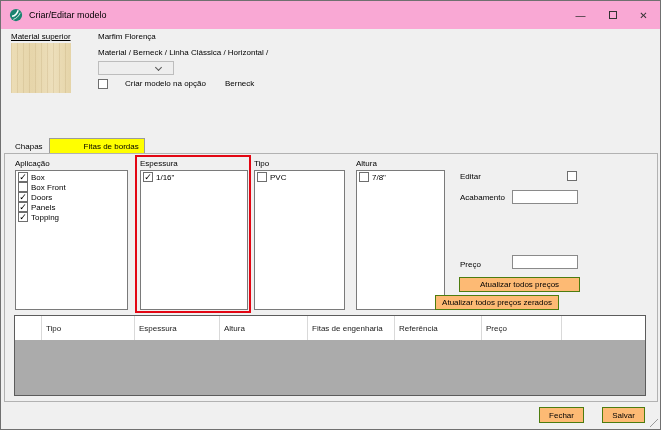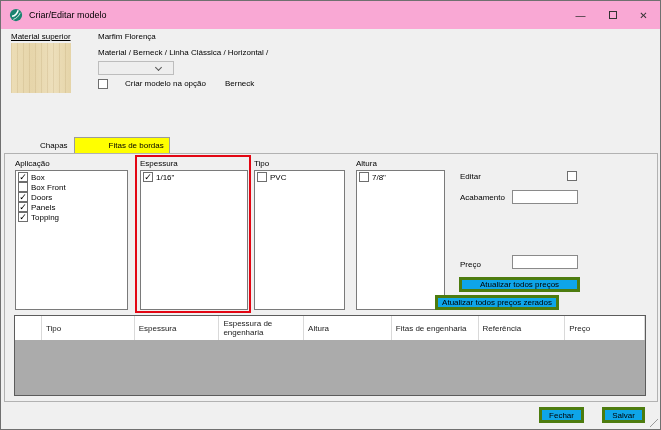--- a/index.html
+++ b/index.html
@@ -24,33 +24,33 @@
   .swatch { position:absolute; left:10px; top:42px; width:60px; height:50px;
     background:
       repeating-linear-gradient(90deg, rgba(166,138,86,0.18) 0 1px, rgba(0,0,0,0) 1px 6px),
       linear-gradient(90deg,#ecddb6 0%,#e6d5aa 35%,#eddfbb 70%,#e5d4a8 100%);
   }
   .combo { position:absolute; left:97px; top:60px; width:76px; height:14px; background:#eeeeee; border:1px solid #bdbdbd; }
   .combo .chev { position:absolute; right:12px; top:3px; width:5px; height:5px; border-right:1px solid #555; border-bottom:1px solid #555; transform:rotate(45deg); }
   .cb { display:inline-block; width:10px; height:10px; background:#fff; border:1px solid #6e6e6e; line-height:9px; font-size:9px; text-align:center; color:#000; flex:none; }
   .vcheck { position:absolute; left:97px; top:78px; display:flex; align-items:flex-start; gap:17px; }
   
-  .tabstrip { position:absolute; left:8px; top:136px; height:17px; display:flex; align-items:flex-start;margin-left:25px; }
+  .tabstrip { position:absolute; left:8px; top:136px; height:17px; display:flex; align-items:center; }
   .tab { height:16px; padding:0 5px; line-height:16px; border:1px solid transparent; border-bottom:none; }
   .tab.active { background:#ffff00; border-color:#9b9b9b;padding-left:34px; }
   .tabpage { position:absolute; left:3px; top:152px; width:654px; height:249px; border:1px solid #b2b2b2; background:#f0f0f0; }
   
   .seclbl { position:absolute; top:158px; }
   .listbox { position:absolute; top:169px; height:140px; background:#fff; border:1px solid #7a7a7a; overflow:hidden; padding-top:1px; }
   .li-row { display:flex; align-items:center; gap:3px; height:10px; padding-left:2px; }
   
   .red-rect { position:absolute; left:134px; top:154px; width:116px; height:158px; border:2px solid #e30613; pointer-events:none; }
   
   .input { position:absolute; width:66px; height:14px; background:#fff; border:1px solid #8a8a8a; font-size:8px; padding:0 2px; font-family:"Liberation Sans",sans-serif; }
-  .btn { position:absolute; background:#0ea5e9; border:3px solid #4d7c0f; font-size:8px; text-align:center; display:flex; align-items:center; justify-content:center; color:#000; }
+  .btn { position:absolute; background:#fdba74; border:1px solid #4d7c0f; font-size:8px; text-align:center; display:flex; align-items:center; justify-content:center; color:#000; }
   
   .grid { position:absolute; left:13px; top:314px; width:632px; height:81px; border:1px solid #5c5c5c; background:#ababab; }
   .grid-head { display:flex; height:24px; background:#ffffff; }
   .th { border-right:1px solid #d9d9d9; display:flex; align-items:center; padding:0 4px; line-height:9px; color:#1a1a1a; overflow:hidden; }
   
   .grip { position:absolute; right:2px; bottom:2px; width:8px; height:8px;
     background:
       linear-gradient(135deg, rgba(0,0,0,0) 45%, #9a9a9a 45% 55%, rgba(0,0,0,0) 55%);
   }
 </style>
@@ -159,21 +159,20 @@
   <input class="input" style="left: 511px; top: 254px;" value="">
 
   <div class="btn" style="left:458px; top:276px; width:121px; height:15px;">Atualizar todos preços</div>
   <div class="btn" style="left:434px; top:294px; width:124px; height:15px;">Atualizar todos preços zerados</div>
 
   <div class="grid">
     <div class="grid-head" id="grid-head">
         <div class="th" style="width: 27px;"></div>
         <div class="th" style="width: 93px;">Tipo</div>
         <div class="th" style="width: 85px;">Espessura</div>
-        <div class="th" style="width: 85px;">Espessura de engenharia</div>
         <div class="th" style="width: 88px;">Altura</div>
         <div class="th" style="width: 87px;">Fitas de engenharia</div>
         <div class="th" style="width: 87px;">Referência</div>
         <div class="th" style="width: 80px;">Preço</div>
       </div>
     <div style="height:55px;"></div>
   </div>
 
   <div class="btn" style="left:538px; top:406px; width:45px; height:16px;">Fechar</div>
   <div class="btn" style="left:601px; top:406px; width:43px; height:16px;">Salvar</div>

